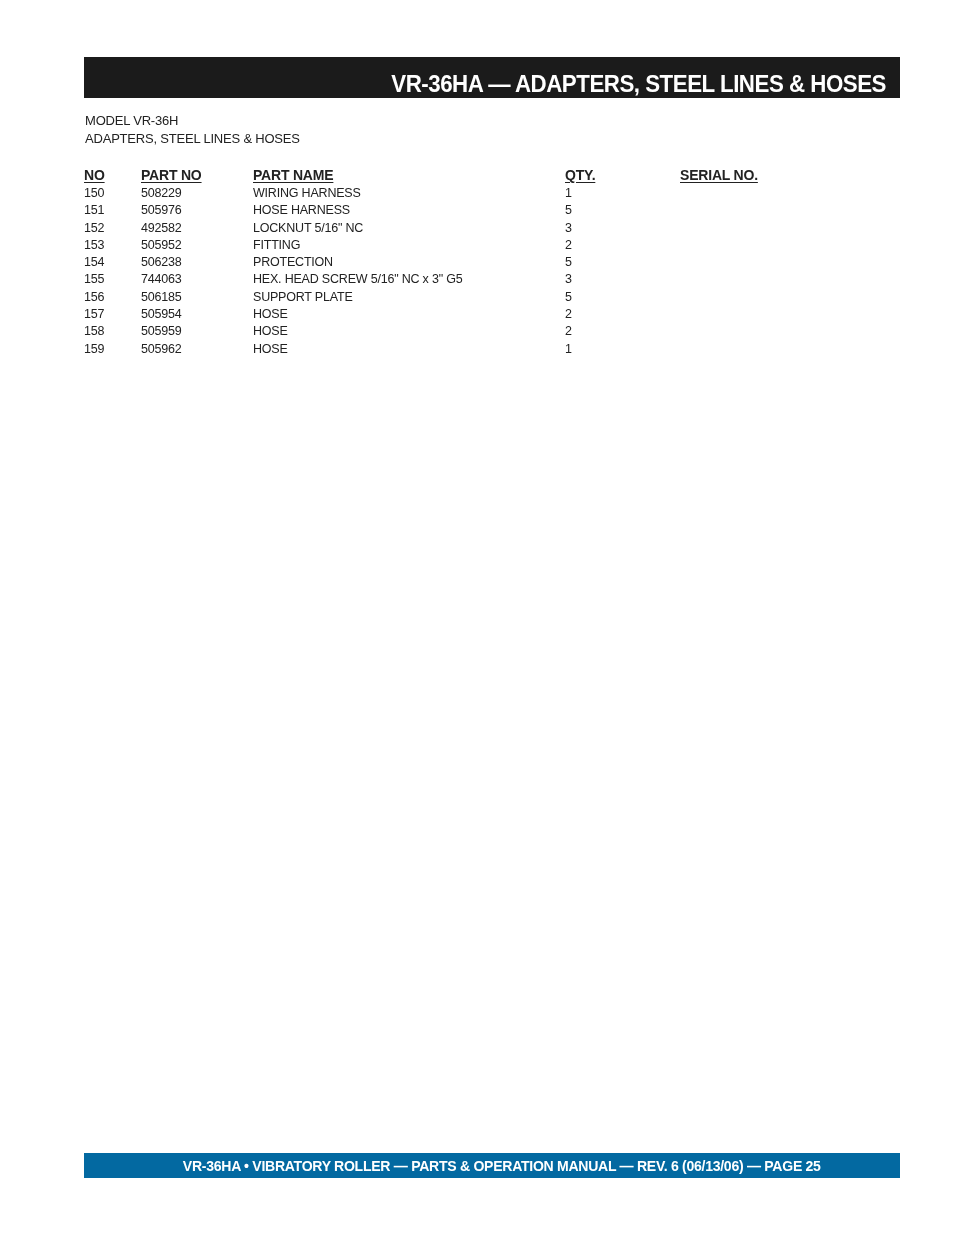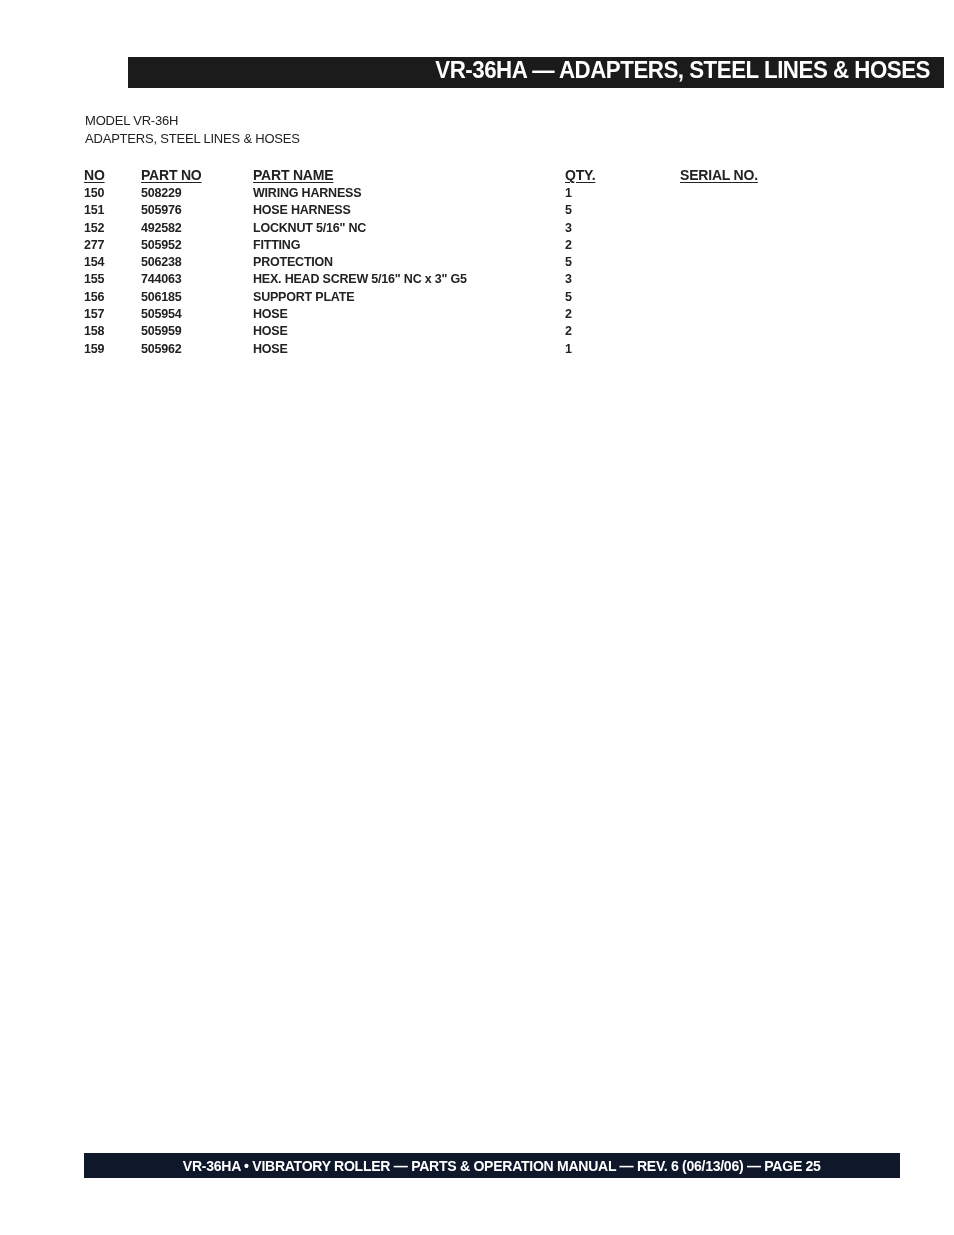--- a/index.html
+++ b/index.html
@@ -14,27 +14,26 @@
     background: #ffffff;
     color: #1e1e1e;
     overflow: hidden;
   }
 
   .header-bar {
     position: absolute;
     left: 84px;
     top: 57px;
     width: 816px;
-    height: 31px;
+    height: 41px;
     background: #1b1b1b;
     display: flex;
-    align-items: flex-start;
+    align-items: flex-end;
     justify-content: flex-end;
     padding-right: 14px;
-    margin-left: 44px;
   }
   .header-bar .title-text {
     color: #ffffff;
     font-weight: bold;
     font-size: 23px;
     letter-spacing: -0.5px;
     white-space: nowrap;
     transform: scaleX(0.97);
     transform-origin: right center;
   }
@@ -60,21 +59,21 @@
     letter-spacing: -0.2px;
     color: #222222;
   }
   .parts-table col.c-no        { width: 57px; }
   .parts-table col.c-partno    { width: 112px; }
   .parts-table col.c-partname  { width: 312px; }
   .parts-table col.c-qty       { width: 115px; }
   .parts-table col.c-serial    { width: 220px; }
   .parts-table th, .parts-table td {
     text-align: left;
-    font-weight: bold;
+    font-weight: normal;
     vertical-align: top;
     padding: 0;
     white-space: nowrap;
     overflow: hidden;
   }
   .parts-table thead th {
     font-weight: bold;
     font-size: 14px;
     height: 18px;
   }
@@ -96,21 +95,21 @@
     color: #222222;
     white-space: nowrap;
   }
 
   .footer-bar {
     position: absolute;
     left: 84px;
     top: 1153px;
     width: 816px;
     height: 25px;
-    background: #0f172a;
+    background: #0369a1;
     display: flex;
     align-items: center;
     justify-content: center;
     padding-left: 20px;
   }
   .footer-bar .footer-text {
     color: #ffffff;
     font-weight: bold;
     font-size: 14.5px;
     letter-spacing: -0.3px;
@@ -165,21 +164,21 @@
           <td></td>
         </tr>
         <tr>
           <td>152</td>
           <td>492582</td>
           <td>LOCKNUT 5/16" NC</td>
           <td>3</td>
           <td></td>
         </tr>
         <tr>
-          <td>277</td>
+          <td>153</td>
           <td>505952</td>
           <td>FITTING</td>
           <td>2</td>
           <td></td>
         </tr>
         <tr>
           <td>154</td>
           <td>506238</td>
           <td>PROTECTION</td>
           <td>5</td>

